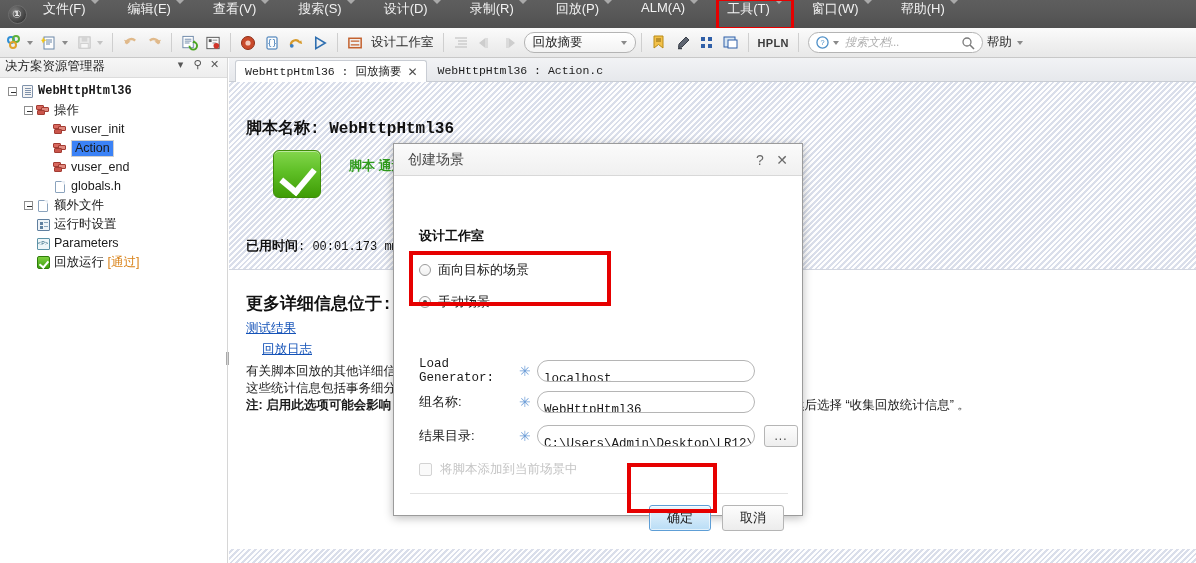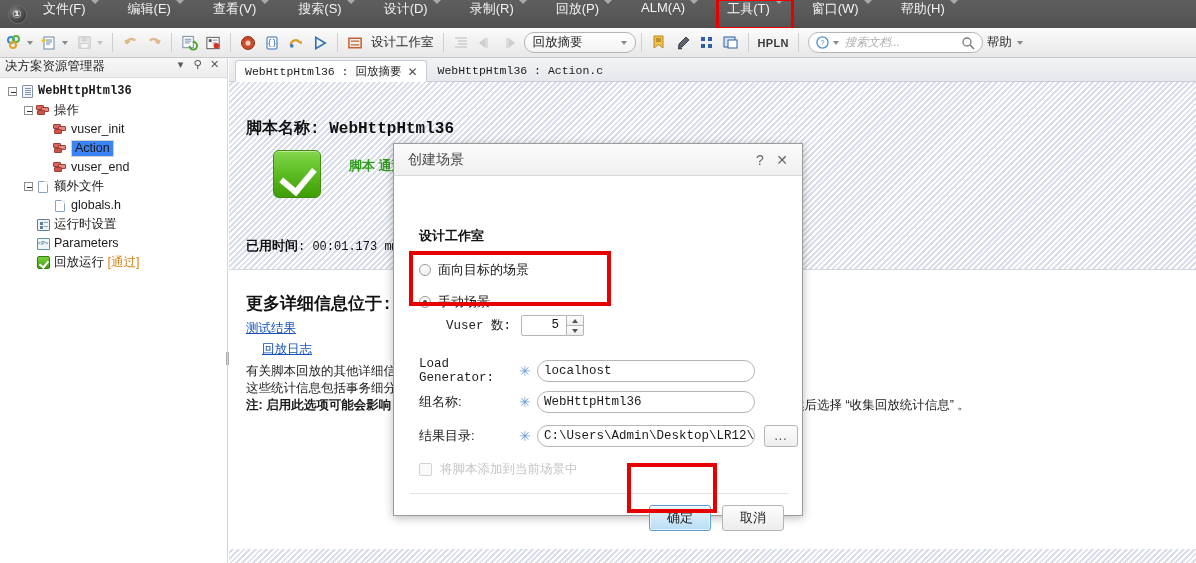--- a/index.html
+++ b/index.html
@@ -290,21 +290,21 @@
   .spin-btns div:last-child { border-radius: 0 0 2px 0; }
   .arrow-up { width:0;height:0;border-left:3px solid transparent;border-right:3px solid transparent;border-bottom:4px solid #555; }
   .arrow-dn { width:0;height:0;border-left:3px solid transparent;border-right:3px solid transparent;border-top:4px solid #555; }
 
   .field-row { position: absolute; display: flex; align-items: center; left: 25px; }
   .f-lbl { width: 100px; font-size: 13px; color: #1a1a1a; }
   .f-lbl.mono { font-family: "Liberation Mono", monospace; font-size: 12.5px; }
   .f-star { width: 18px; color: #6f9fd8; font-size: 14px; text-align: left; }
   .f-input {
     width: 218px; height: 22px; border: 1px solid #b5b5b5; border-radius: 11px;
-    background: #fff; padding: 0 6px; line-height: 20px;
+    background: #fff; padding: 8px 6px; line-height: 20px;
     font-family: "Liberation Mono", monospace; font-size: 12.5px; color: #1a1a1a;
     overflow: hidden; white-space: nowrap;
   }
   .f-browse {
     width: 34px; height: 22px; margin-left: 9px; border: 1px solid #b5b5b5; border-radius: 3px;
     background: linear-gradient(to bottom,#fdfdfd,#eeeeee);
     display: flex; align-items: center; justify-content: center;
     font-size: 12px; color: #444; letter-spacing: 1px;
   }
   .fr1 { top: 181px; }
@@ -611,35 +611,35 @@
         <span class="ico">
             <span class="ic-brick">
               <span></span>
               <span></span>
               <span></span>
             </span>
           </span>
         <span class="tlabel">vuser_end</span>
       </div>
 
+      <div class="trow" style="padding-left:52px">
+        <span class="ico">
+            <span class="ic-file"></span>
+          </span>
+        <span class="tlabel">globals.h</span>
+      </div>
+
       <div class="trow" style="padding-left:22px">
         <span class="tw">
             <span class="expander"></span>
           </span>
         <span class="ico">
             <span class="ic-file"></span>
           </span>
         <span class="tlabel">额外文件</span>
-      </div>
-
-      <div class="trow" style="padding-left:52px">
-        <span class="ico">
-            <span class="ic-file"></span>
-          </span>
-        <span class="tlabel">globals.h</span>
       </div>
 
       <div class="trow" style="padding-left:35px">
         <span class="ico">
             <span class="ic-rts"></span>
           </span>
         <span class="tlabel">运行时设置</span>
       </div>
 
       <div class="trow" style="padding-left:35px">
@@ -719,34 +719,20 @@
       <div class="radio-row r1">
         <span class="radio"></span>
         <span>面向目标的场景</span>
       </div>
 
       <div class="radio-row r2">
         <span class="radio on"></span>
         <span>手动场景</span>
       </div>
 
-      <div class="vuser-row">
-        <span class="vuser-lbl">Vuser 数:</span>
-        <span class="spin-wrap">
-          <span class="spin-input">5</span>
-          <span class="spin-btns">
-            <div>
-                <span class="arrow-up"></span>
-              </div>
-            <div>
-                <span class="arrow-dn"></span>
-              </div>
-          </span>
-        </span>
-      </div>
 
       <div class="field-row fr1">
         <span class="f-lbl mono">Load Generator:</span>
         <span class="f-star">✳</span>
         <span class="f-input">localhost</span>
       </div>
 
       <div class="field-row fr2">
         <span class="f-lbl">组名称:</span>
         <span class="f-star">✳</span>

